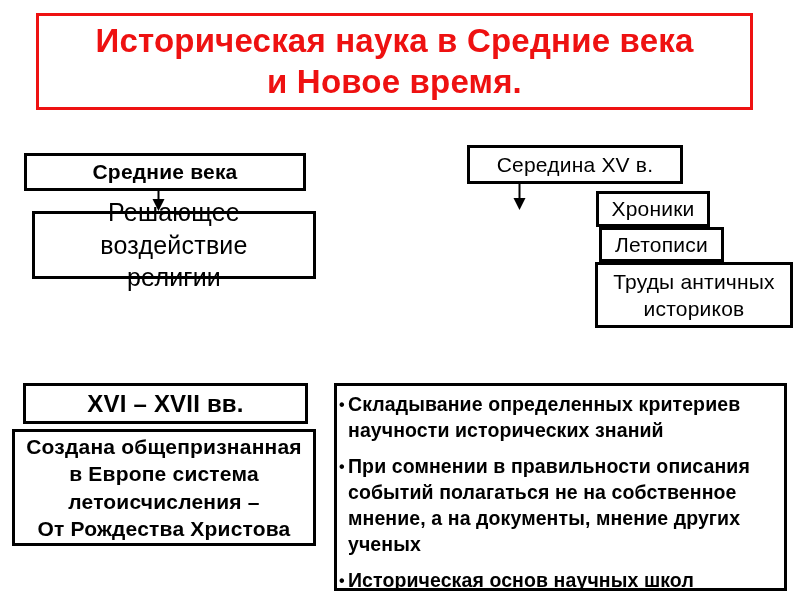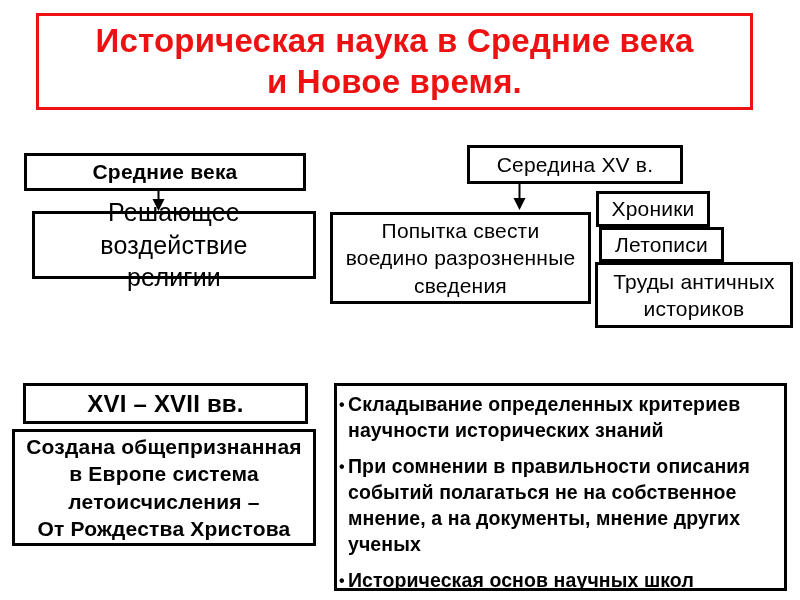--- a/index.html
+++ b/index.html
@@ -101,23 +101,20 @@
   <div class="box box-medieval-detail">Решающее воздействие
 религии</div>
 
   <div class="box box-mid15-header">Середина XV в.</div>
 
   <svg class="arrow" style="left:511px; top:183px;" width="17" height="28" viewBox="0 0 17 28">
     <line x1="8.5" y1="0" x2="8.5" y2="17" stroke="#000000" stroke-width="2"></line>
     <path d="M2.5 15 L14.5 15 L8.5 27 Z" fill="#000000"></path>
   </svg>
 
-  <div class="box box-attempt">Попытка свести
-воедино разрозненные
-сведения</div>
 
   <div class="box box-chronicles">Хроники</div>
 
   <div class="box box-annals">Летописи</div>
 
   <div class="box box-ancient">Труды античных
 историков</div>
 
   <div class="box hdr box-c1617-header">XVI – XVII вв.</div>
 

